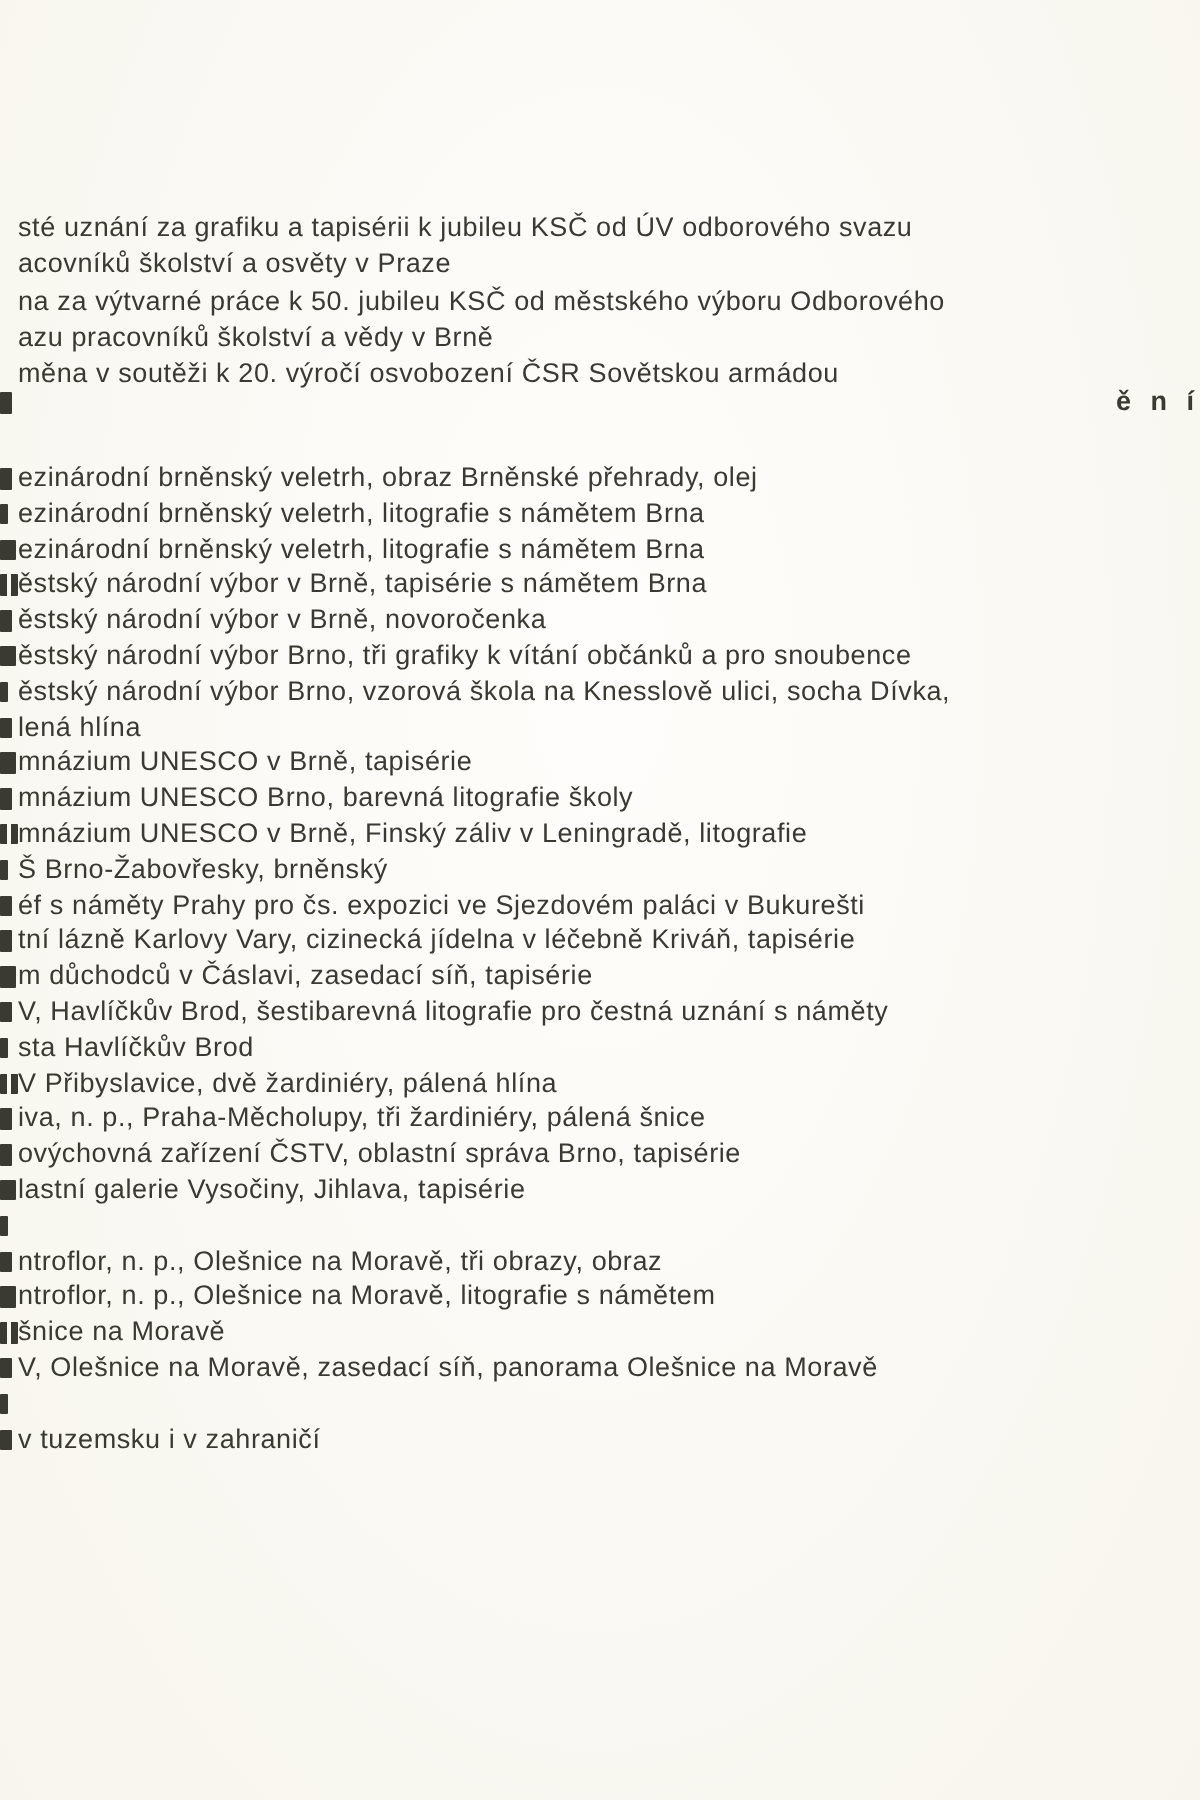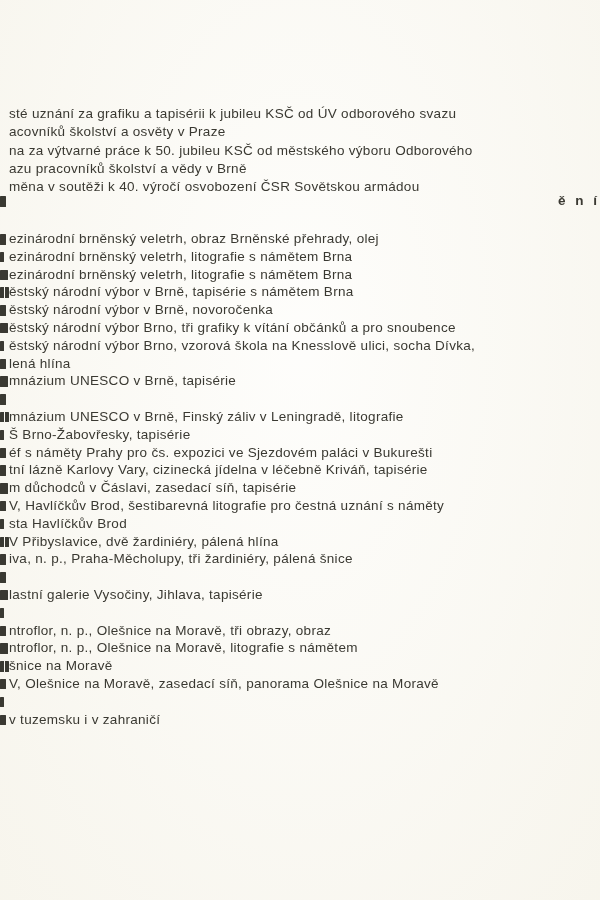--- a/index.html
+++ b/index.html
@@ -55,48 +55,48 @@
 </head>
 <body>
 
 <div class="doc">
 
   <div class="block intro">
       <div class="line"><span class="txt">sté uznání za grafiku a tapisérii k jubileu KSČ od ÚV odborového svazu</span></div>
       <div class="line"><span class="txt">acovníků školství a osvěty v Praze</span></div>
       <div class="line"><span class="txt">na za výtvarné práce k 50. jubileu KSČ od městského výboru  Odborového</span></div>
       <div class="line"><span class="txt">azu pracovníků školství a vědy v Brně</span></div>
-      <div class="line"><span class="txt">měna v soutěži k 40. výročí osvobození ČSR Sovětskou armádou</span></div>
+      <div class="line"><span class="txt">měna v soutěži k 20. výročí osvobození ČSR Sovětskou armádou</span></div>
     </div>
 
   <div class="block heading-wrap">
     <div class="line"><span class="cut-mark" id="heading-mark"></span><span class="txt heading-txt">ě n í</span></div>
   </div>
 
   <div class="block list">
       <div class="line"><span class="cut-mark"></span><span class="txt">ezinárodní brněnský veletrh, obraz Brněnské přehrady, olej</span></div>
       <div class="line"><span class="cut-mark"></span><span class="txt">ezinárodní brněnský veletrh, litografie s námětem Brna</span></div>
       <div class="line"><span class="cut-mark"></span><span class="txt">ezinárodní brněnský veletrh, litografie s námětem Brna</span></div>
       <div class="line"><span class="cut-mark"></span><span class="txt">ěstský národní výbor v Brně, tapisérie s námětem Brna</span></div>
       <div class="line"><span class="cut-mark"></span><span class="txt">ěstský národní výbor v Brně, novoročenka</span></div>
       <div class="line"><span class="cut-mark"></span><span class="txt">ěstský národní výbor Brno, tři grafiky k vítání občánků a pro snoubence</span></div>
       <div class="line"><span class="cut-mark"></span><span class="txt">ěstský národní výbor Brno, vzorová škola na Knesslově ulici, socha Dívka,</span></div>
       <div class="line"><span class="cut-mark"></span><span class="txt">lená hlína</span></div>
       <div class="line"><span class="cut-mark"></span><span class="txt">mnázium UNESCO v Brně, tapisérie</span></div>
-      <div class="line"><span class="cut-mark"></span></div>
+      <div class="line"><span class="cut-mark"></span><span class="txt">mnázium UNESCO Brno, barevná litografie školy</span></div>
       <div class="line"><span class="cut-mark"></span><span class="txt">mnázium UNESCO v Brně, Finský záliv v Leningradě, litografie</span></div>
-      <div class="line"><span class="cut-mark"></span><span class="txt">Š Brno-Žabovřesky, tapisérie</span></div>
+      <div class="line"><span class="cut-mark"></span><span class="txt">Š Brno-Žabovřesky, brněnský</span></div>
       <div class="line"><span class="cut-mark"></span><span class="txt">éf s náměty Prahy pro čs. expozici ve Sjezdovém paláci v Bukurešti</span></div>
       <div class="line"><span class="cut-mark"></span><span class="txt">tní lázně Karlovy Vary, cizinecká jídelna v léčebně Kriváň, tapisérie</span></div>
       <div class="line"><span class="cut-mark"></span><span class="txt">m důchodců v Čáslavi, zasedací síň, tapisérie</span></div>
       <div class="line"><span class="cut-mark"></span><span class="txt">V, Havlíčkův Brod, šestibarevná litografie pro čestná uznání s náměty</span></div>
       <div class="line"><span class="cut-mark"></span><span class="txt">sta Havlíčkův Brod</span></div>
       <div class="line"><span class="cut-mark"></span><span class="txt">V Přibyslavice, dvě žardiniéry, pálená hlína</span></div>
       <div class="line"><span class="cut-mark"></span><span class="txt">iva, n. p., Praha-Měcholupy, tři žardiniéry, pálená šnice</span></div>
-      <div class="line"><span class="cut-mark"></span></div>
+      <div class="line"><span class="cut-mark"></span><span class="txt">ovýchovná zařízení ČSTV, oblastní správa Brno, tapisérie</span></div>
       <div class="line"><span class="cut-mark"></span><span class="txt">lastní galerie Vysočiny, Jihlava, tapisérie</span></div>
       <div class="line"><span class="cut-mark"></span></div>
       <div class="line"><span class="cut-mark"></span><span class="txt">ntroflor, n. p., Olešnice na Moravě, tři obrazy, obraz</span></div>
       <div class="line"><span class="cut-mark"></span><span class="txt">ntroflor, n. p., Olešnice na Moravě, litografie s námětem</span></div>
       <div class="line"><span class="cut-mark"></span><span class="txt">šnice na Moravě</span></div>
       <div class="line"><span class="cut-mark"></span><span class="txt">V, Olešnice na Moravě, zasedací síň, panorama Olešnice na Moravě</span></div>
       <div class="line"><span class="cut-mark"></span></div>
       <div class="line"><span class="cut-mark"></span><span class="txt">v tuzemsku i v zahraničí</span></div>
     </div>
 

